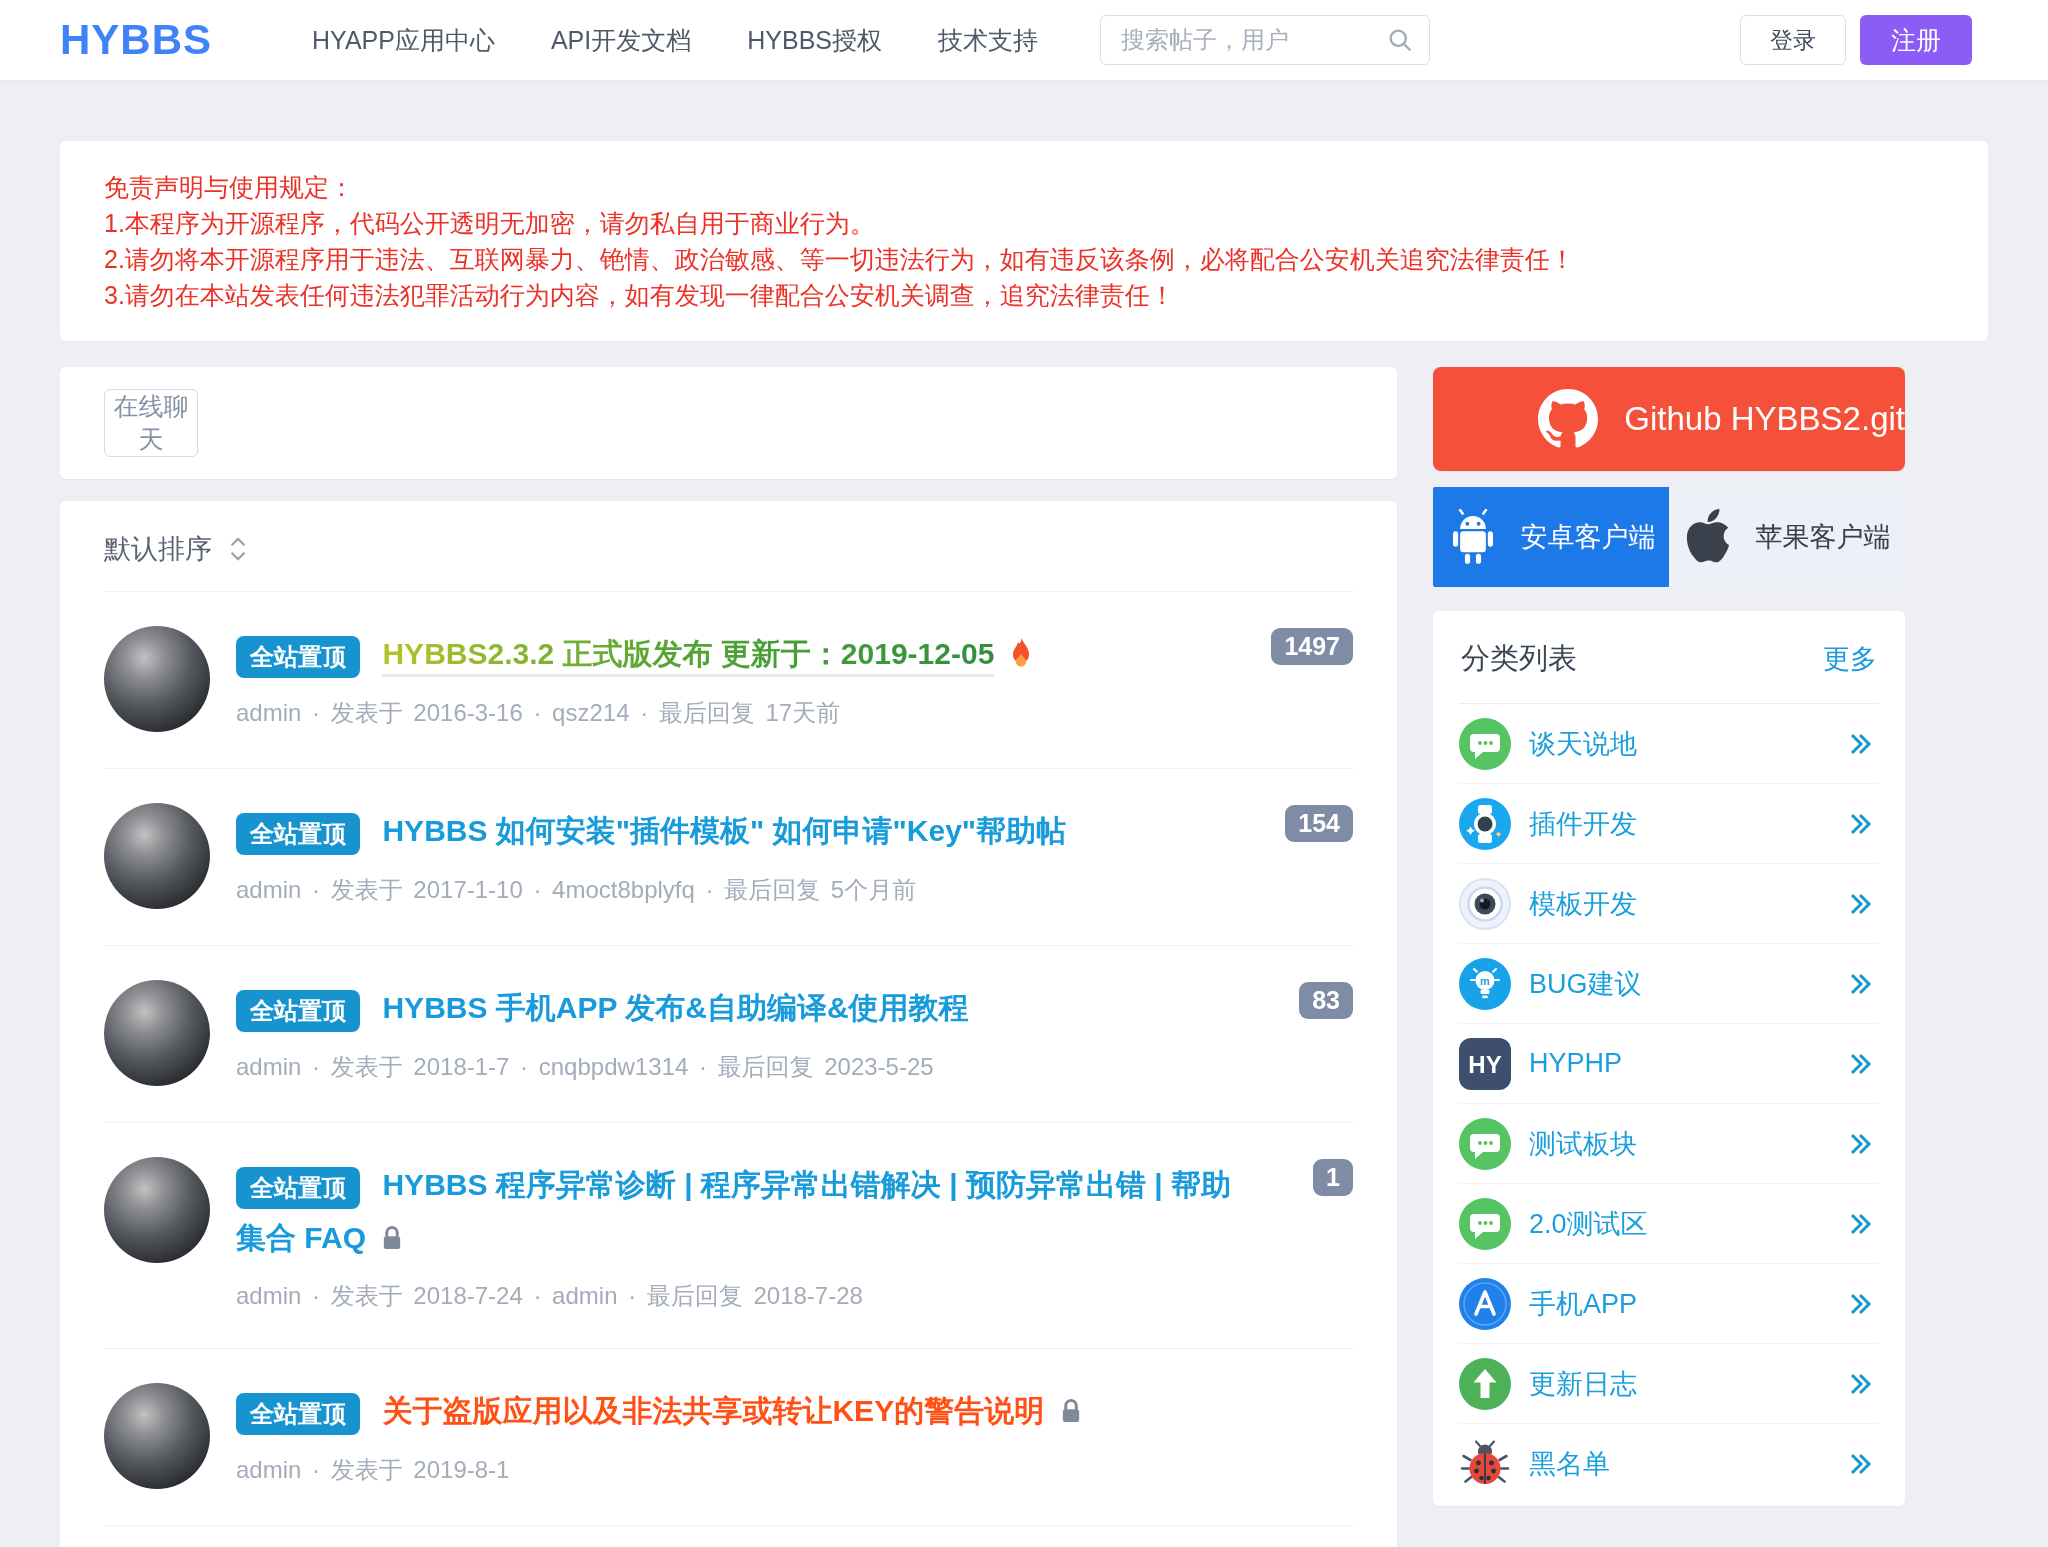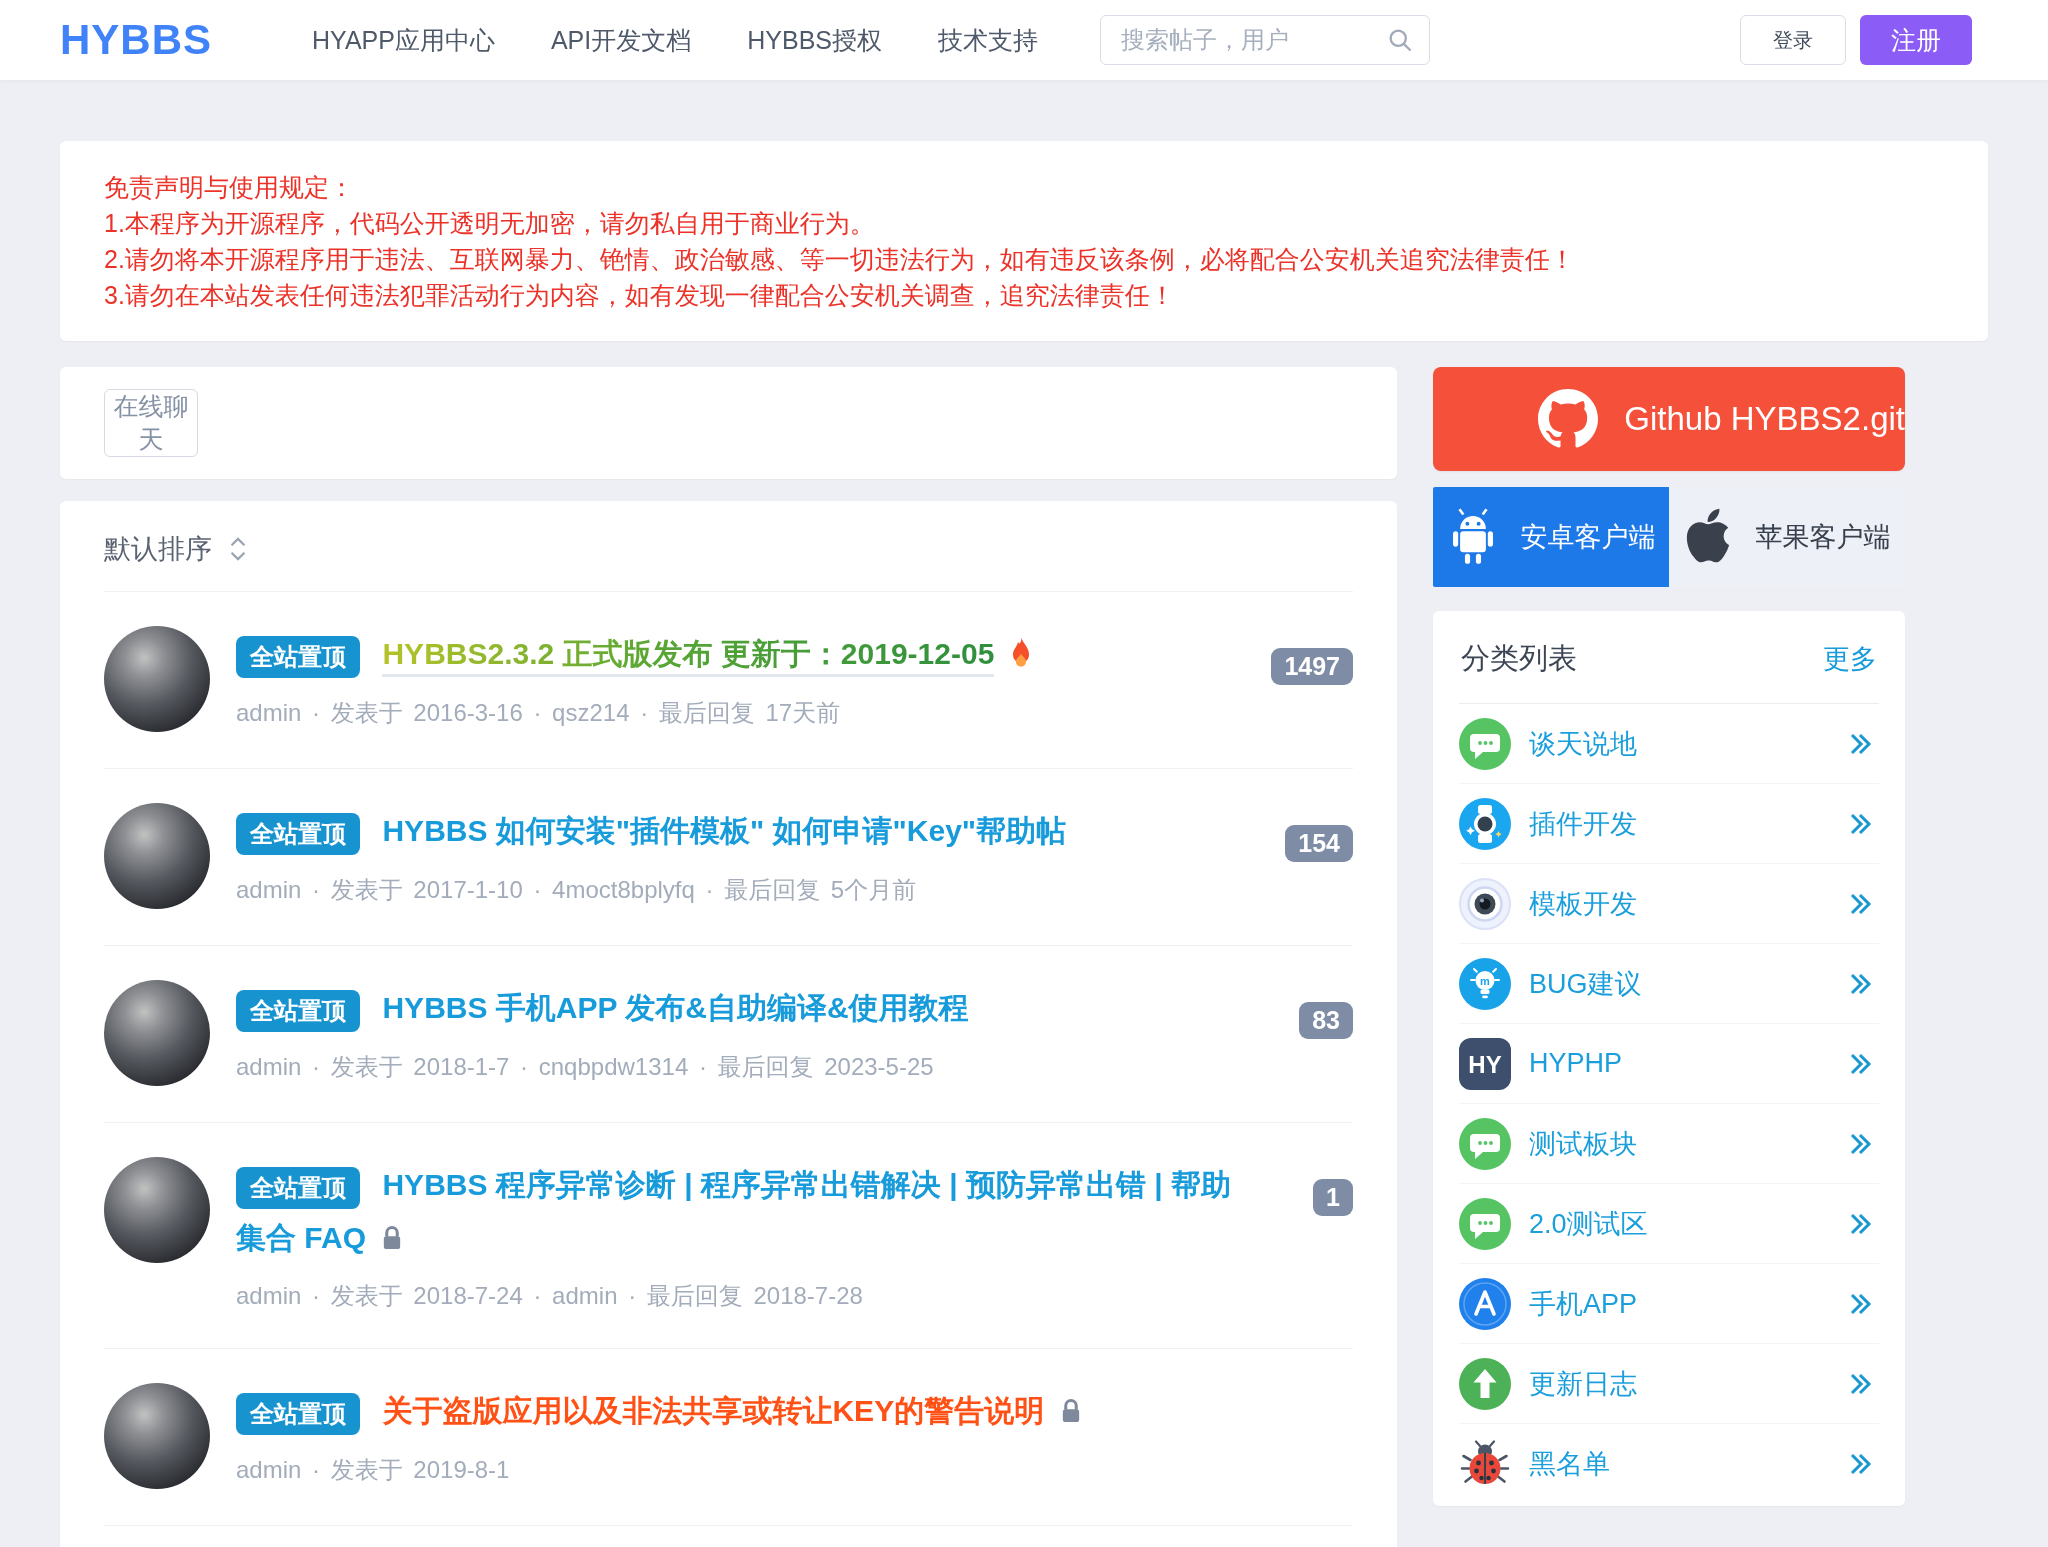--- a/index.html
+++ b/index.html
@@ -14,21 +14,21 @@
   .nav-links { display:flex; gap:56px; margin-left:100px; }
   .nav-link { font-size:25px; color:#4e5969; cursor:pointer; white-space:nowrap; }
   .search-wrap { position:relative; margin-left:62px; }
   .search { width:330px; height:50px; border:1px solid #d9dde5; border-radius:6px;
             font-size:24px; padding:0 58px 0 20px; color:#333; background:#fff;
             font-family:inherit; }
   .search::placeholder { color:#a6afbd; }
   .search-icon { position:absolute; right:16px; top:11px; }
   .nav-spacer { flex:1; }
   .btn-login { width:106px; height:50px; border:1px solid #d9dde5; background:#fff;
-               color:#3f4a5a; font-size:20px; border-radius:6px; margin-right:14px;
+               color:#3f4a5a; font-size:23px; border-radius:6px; margin-right:14px;
                font-family:inherit; cursor:pointer; }
   .btn-register { width:112px; height:50px; background:#8b5cf6; color:#fff;
                   font-size:25px; border-radius:6px; border:none; font-family:inherit; cursor:pointer; }
 
   
   .disclaimer { margin:60px 60px 0; background:#fff; border-radius:6px;
                 padding:28px 44px; box-shadow:0 1px 2px rgba(27,35,50,.04); }
   .disclaimer p { color:#ec3228; font-size:25px; line-height:36px; }
 
   
@@ -54,21 +54,21 @@
   .pin-badge { display:inline-block; background:#1794d0; color:#fff; font-size:24px;
                font-weight:bold; padding:5px 14px; border-radius:8px; margin-right:18px;
                vertical-align:middle; position:relative; top:-3px; }
   .post-title { font-size:30px; font-weight:bold; line-height:52px; text-decoration:none; cursor:pointer; }
   .t-blue { color:#189bdb; }
   .t-orange { color:#ff5115; }
   .t-grad { display:inline; background:linear-gradient(90deg,#b5c328,#58a634 45%,#2f8f3e);
             -webkit-background-clip:text; background-clip:text; color:transparent;
             border-bottom:3px solid #e3e8ef; padding-bottom:4px; }
   .post-meta { margin-top:16px; color:#a3acba; font-size:24px; word-spacing:4px; }
-  .count { position:absolute; right:0; top:56px; background:#7e8da5; color:#fff;
+  .count { position:absolute; right:0; top:36px; background:#7e8da5; color:#fff;
            font-size:25px; font-weight:bold; padding:4px 13px; border-radius:9px; }
   .inline-ico { vertical-align:-4px; margin-left:10px; }
 
   
   .github-btn { height:104px; background:#f4503a; border-radius:8px; display:flex;
                 align-items:center; justify-content:flex-end; gap:26px; color:#fff;
                 font-size:33px; cursor:pointer; box-shadow:0 1px 2px rgba(27,35,50,.06); }
   .clients { display:flex; margin-top:16px; height:100px; border-radius:2px; overflow:hidden; }
   .client { flex:1; display:flex; align-items:center; justify-content:center; gap:22px;
             font-size:27px; cursor:pointer; }

